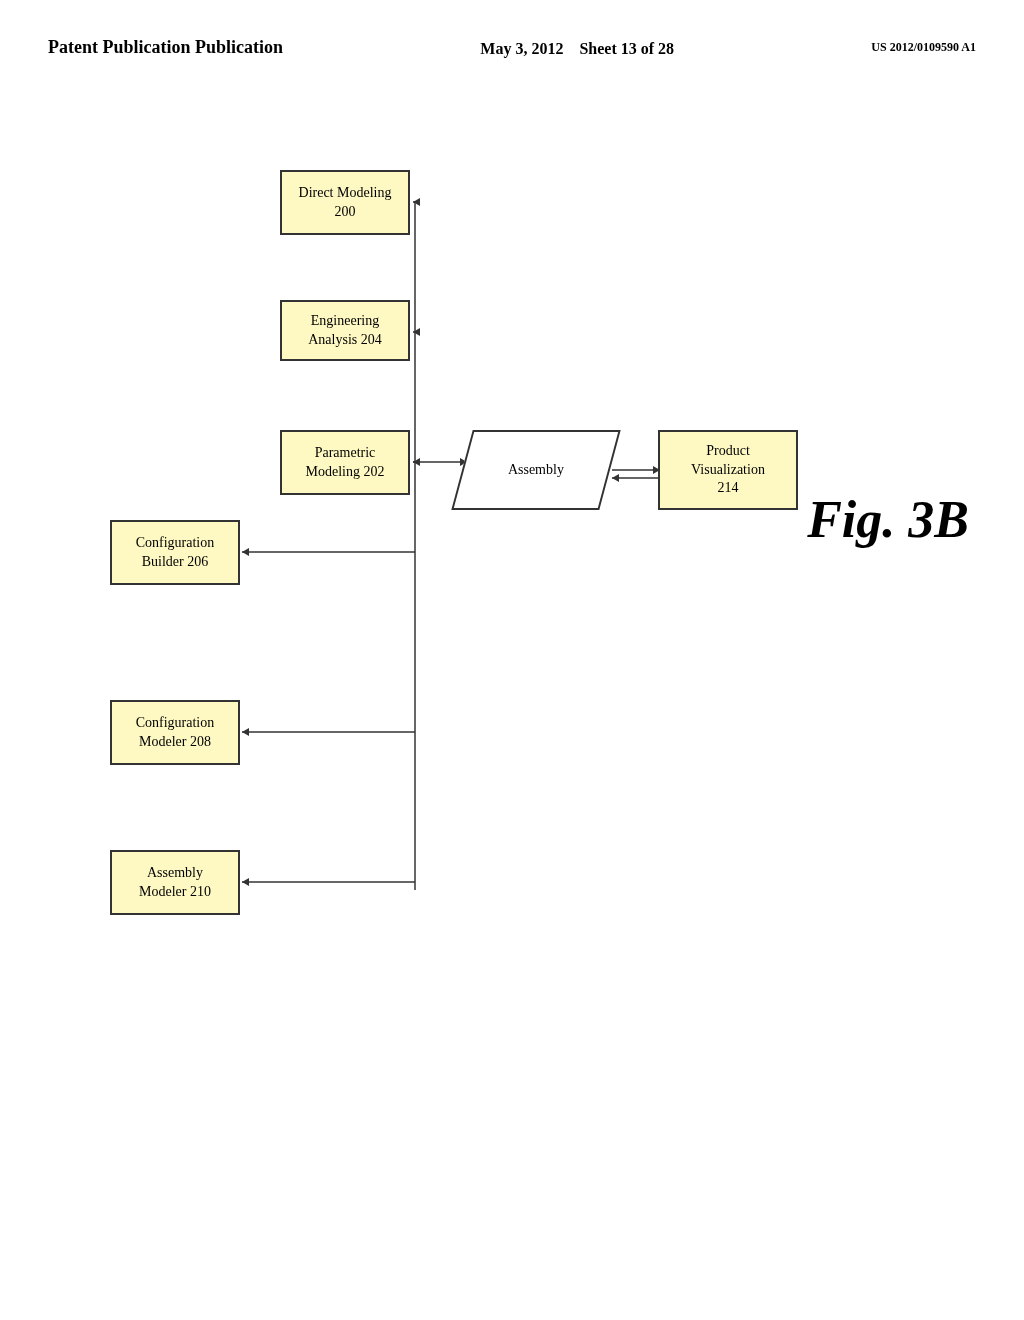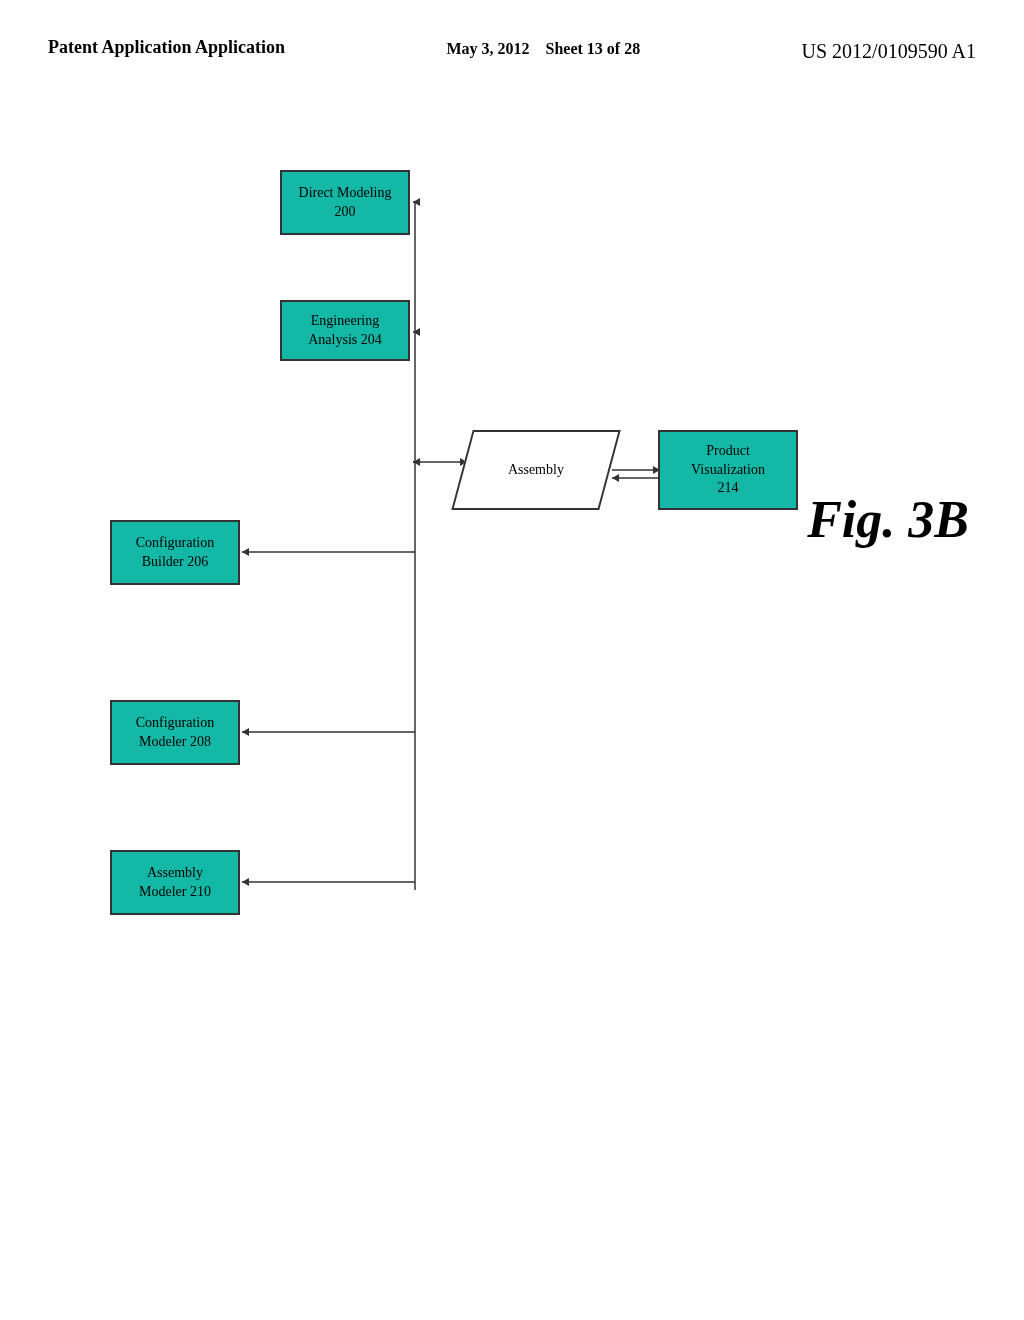--- a/index.html
+++ b/index.html
@@ -25,39 +25,40 @@
       font-size: 18px;
       line-height: 1.3;
     }
     .header-center {
       font-size: 16px;
       text-align: center;
       padding-top: 4px;
       font-weight: bold;
     }
     .header-right {
-      font-size: 20px;
+      font-size: 12px;
       text-align: right;
       padding-top: 4px;
+      font-weight: bold;
     }
 
     
     .diagram-area {
       position: absolute;
       top: 130px;
       left: 0;
       width: 1024px;
       height: 1150px;
     }
 
     
     .box {
       position: absolute;
       border: 2px solid #333;
-      background: #14b8a6;
+      background: #fef9c3;
       display: flex;
       flex-direction: column;
       align-items: center;
       justify-content: center;
       text-align: center;
       font-size: 14px;
       line-height: 1.35;
       padding: 6px 8px;
     }
 
@@ -96,21 +97,21 @@
       left: 0;
       width: 100%;
       height: 100%;
       pointer-events: none;
     }
   </style>
 </head>
 <body>
 
 <div class="header">
-  <div class="header-left">Patent Application Application</div>
+  <div class="header-left">Patent Publication Publication</div>
   <div class="header-center">
     <span>May 3, 2012</span>&nbsp;&nbsp;&nbsp;
     <span>Sheet 13 of 28</span>
   </div>
   <div class="header-right">US 2012/0109590 A1</div>
 </div>
 
 <div class="diagram-area">
 
   <svg class="arrows-svg">
@@ -147,20 +148,23 @@
 
   <div class="box" style="left:280px; top:40px; width:130px; height:65px;">
     <span>Direct Modeling</span>
     <span>200</span>
   </div>
 
   <div class="box" style="left:280px; top:170px; width:130px; height:61px;">
     <span>Engineering<br>Analysis 204</span>
   </div>
 
+  <div class="box" style="left:280px; top:300px; width:130px; height:65px;">
+    <span>Parametric<br>Modeling 202</span>
+  </div>
 
   <div class="box" style="left:110px; top:390px; width:130px; height:65px;">
     <span>Configuration<br>Builder 206</span>
   </div>
 
   <div class="box" style="left:110px; top:570px; width:130px; height:65px;">
     <span>Configuration<br>Modeler 208</span>
   </div>
 
   <div class="box" style="left:110px; top:720px; width:130px; height:65px;">

